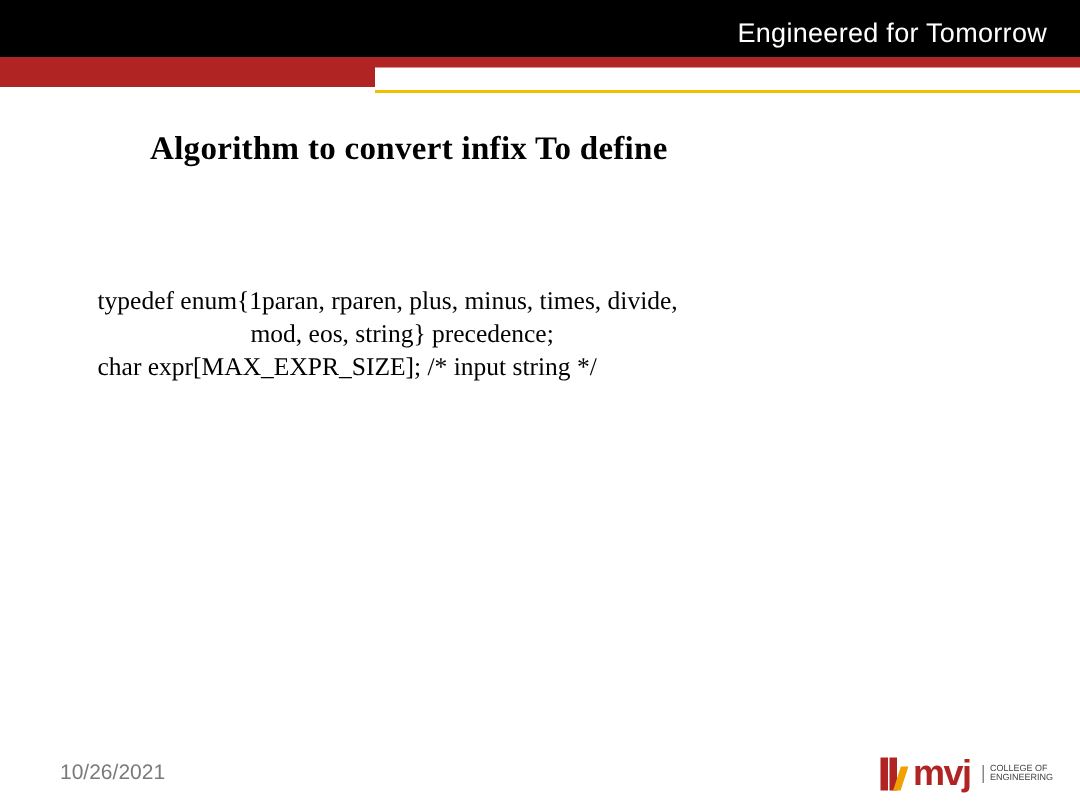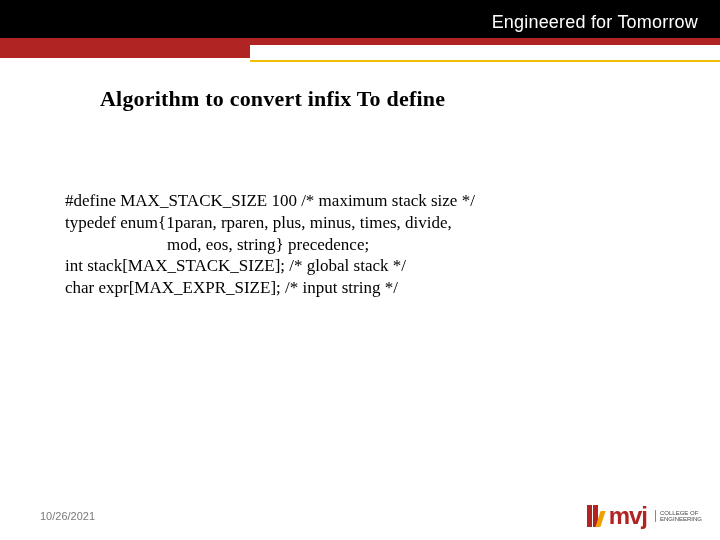--- a/index.html
+++ b/index.html
@@ -76,21 +76,21 @@
     font-size: 17px;
     line-height: 1.28;
     color: #000;
   }
   .body-text p { white-space: pre; }
   .date {
     position: absolute;
     bottom: 18px;
     left: 40px;
     font-family: Arial, Helvetica, sans-serif;
-    font-size: 11px;
+    font-size: 14px;
     color: #7a7a7a;
   }
   .logo {
     position: absolute;
     bottom: 10px;
     right: 18px;
     display: flex;
     align-items: center;
     gap: 4px;
   }
@@ -127,24 +127,22 @@
 <div class="top-black-bar"></div>
 <div class="tagline">Engineered for Tomorrow</div>
 <div class="red-bar"></div>
 <div class="red-tab"></div>
 <div class="yellow-line"></div>
 <div class="yellow-line-cut"></div>
 
 <div class="slide-title">Algorithm to convert infix  To define</div>
 
 <div class="body-text">
-  <p>#define MAX_STACK_SIZE 100 /* maximum stack size */</p>
   <p>typedef enum{1paran, rparen, plus, minus, times, divide,</p>
   <p>                        mod, eos, string} precedence;</p>
-  <p>int stack[MAX_STACK_SIZE]; /* global stack */</p>
   <p>char expr[MAX_EXPR_SIZE]; /* input string */</p>
 </div>
 
 <div class="date">10/26/2021</div>
 
 <div class="logo">
   <span class="logo-mark">
     <span class="bar1"></span>
       <span class="bar2"></span>
       <span class="bar3"></span>

